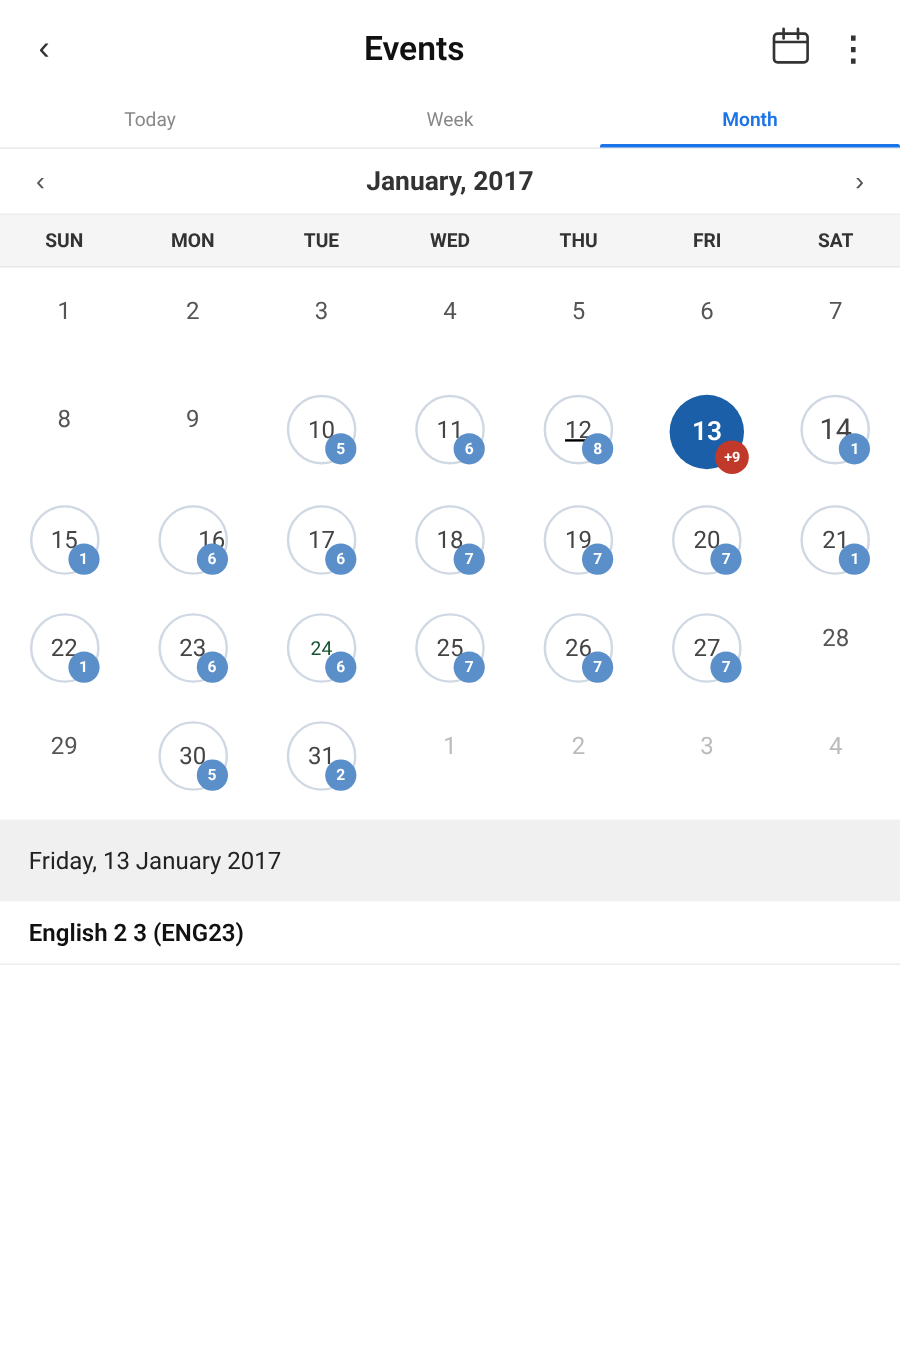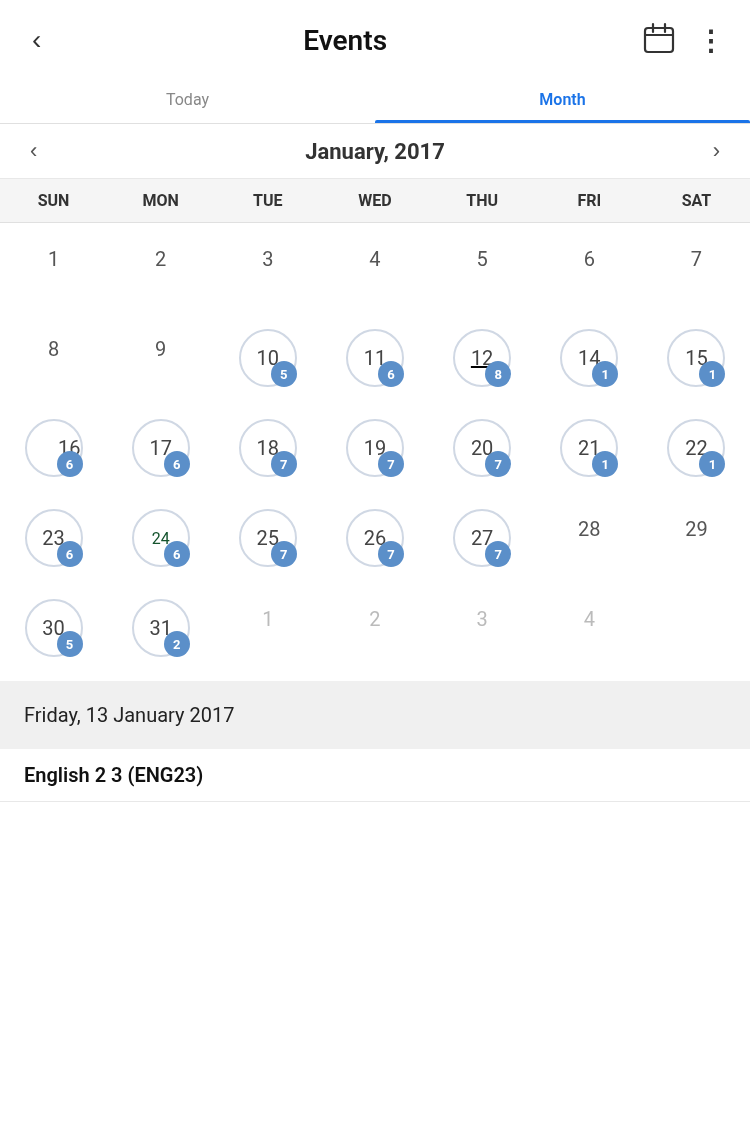--- a/index.html
+++ b/index.html
@@ -161,20 +161,21 @@
         <line x1="12" y1="4" x2="12" y2="12" stroke="#333" stroke-width="2.2" stroke-linecap="round"></line>
         <line x1="24" y1="4" x2="24" y2="12" stroke="#333" stroke-width="2.2" stroke-linecap="round"></line>
       </svg>
     </span>
     <span style="cursor:pointer; font-size:28px; color:#333; font-weight:700; letter-spacing:1px;">⋮</span>
   </div>
 </div>
 
 <div class="tabs">
   <div class="tab">Today</div>
+  <div class="tab">Week</div>
   <div class="tab active">Month</div>
 </div>
 
 <div class="month-nav">
   <button class="nav-arrow">‹</button>
   <span class="month-nav-title">January, 2017</span>
   <button class="nav-arrow">›</button>
 </div>
 
 <div class="day-headers">
@@ -287,26 +288,45 @@
                 background:#5b8fc9;color:#fff;
                 font-size:13px;font-weight:700;
                 display:flex;align-items:center;justify-content:center;
               ">8</div>
             </div>
           </div>
         </div>
     <div class="calendar-cell">
           <div style="display:flex;flex-direction:column;align-items:center;margin-top:6px;">
             <div style="
-              width:58px;height:58px;border-radius:50%;
-              border:2px solid #d0d8e4;
-              display:flex;align-items:center;justify-content:center;
-              position:relative;
-            ">
-              <span style="font-size:20px;color:#444;">14</span>
+              width:62px;height:62px;border-radius:50%;
+              background:#1a5fa8;
+              display:flex;align-items:center;justify-content:center;
+              position:relative;
+            ">
+              <span style="font-size:22px;color:#fff;font-weight:600;">13</span>
+              <div style="
+                position:absolute;bottom:-4px;right:-4px;
+                width:28px;height:28px;border-radius:50%;
+                background:#c0392b;color:#fff;
+                font-size:12px;font-weight:700;
+                display:flex;align-items:center;justify-content:center;
+              ">+9</div>
+            </div>
+          </div>
+        </div>
+    <div class="calendar-cell">
+          <div style="display:flex;flex-direction:column;align-items:center;margin-top:6px;">
+            <div style="
+              width:58px;height:58px;border-radius:50%;
+              border:2px solid #d0d8e4;
+              display:flex;align-items:center;justify-content:center;
+              position:relative;
+            ">
+              <span style="font-size:24px;color:#444;">14</span>
               <div style="
                 position:absolute;bottom:-2px;right:-2px;
                 width:26px;height:26px;border-radius:50%;
                 background:#5b8fc9;color:#fff;
                 font-size:13px;font-weight:700;
                 display:flex;align-items:center;justify-content:center;
               ">1</div>
             </div>
           </div>
         </div>

